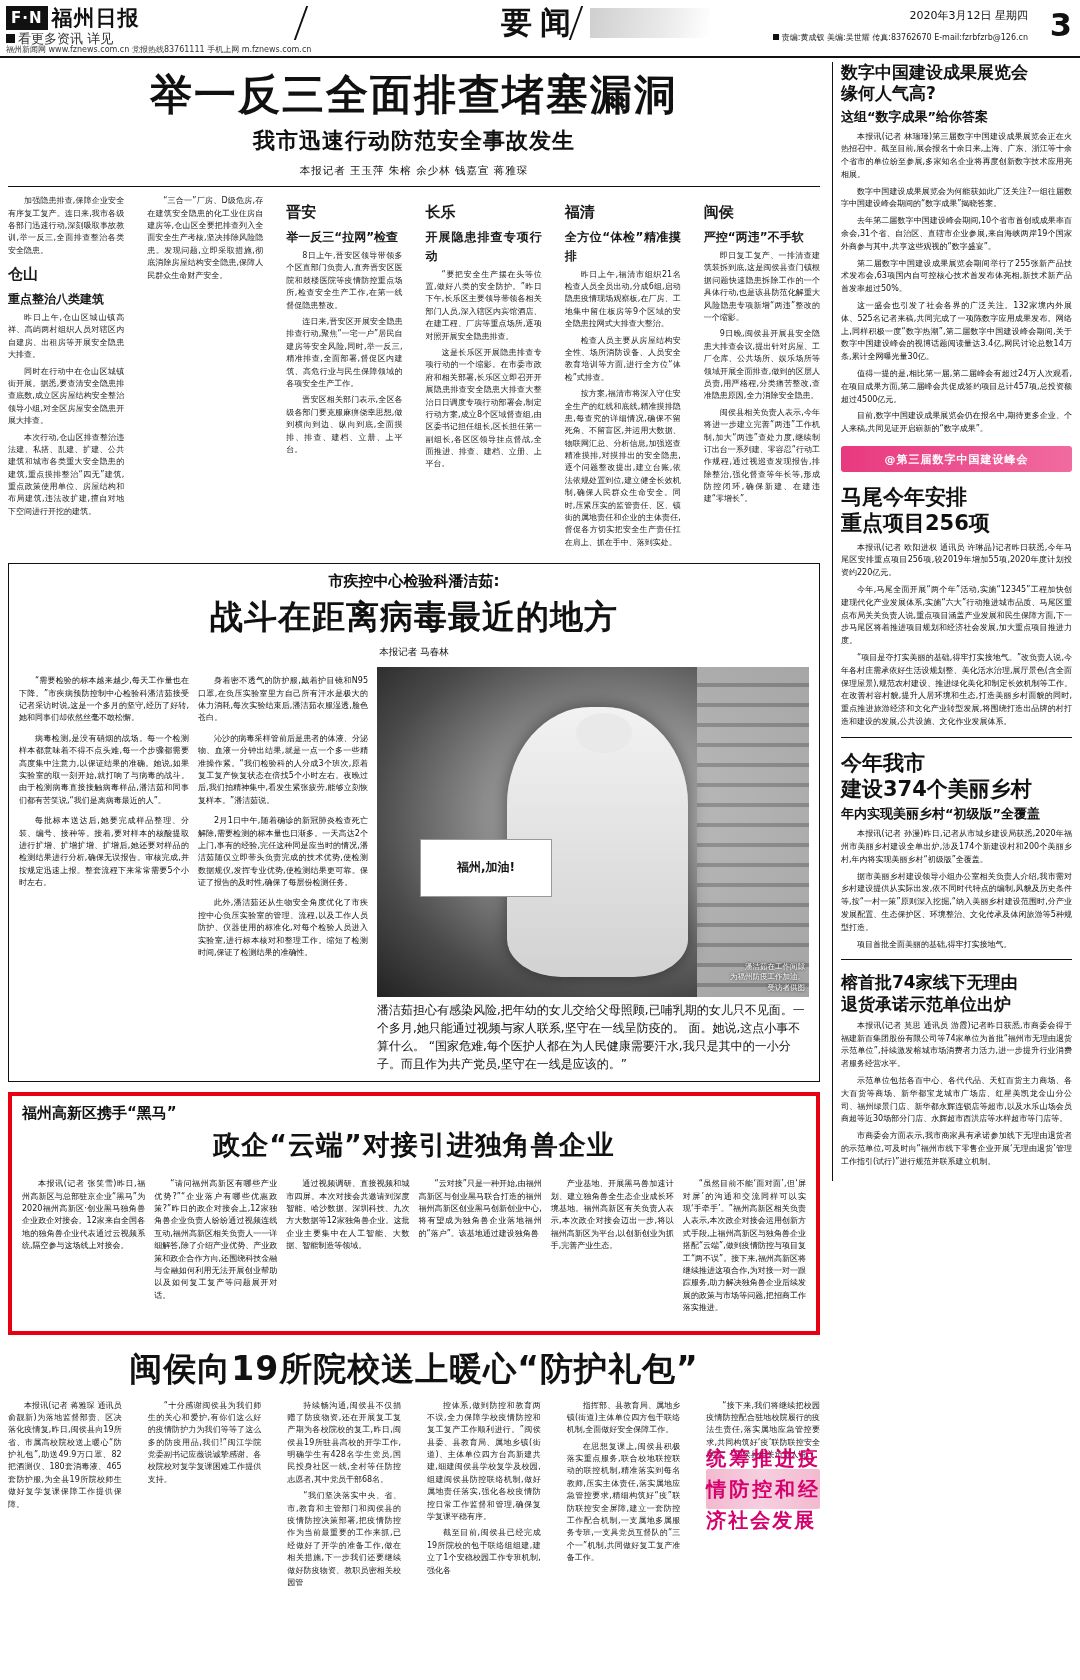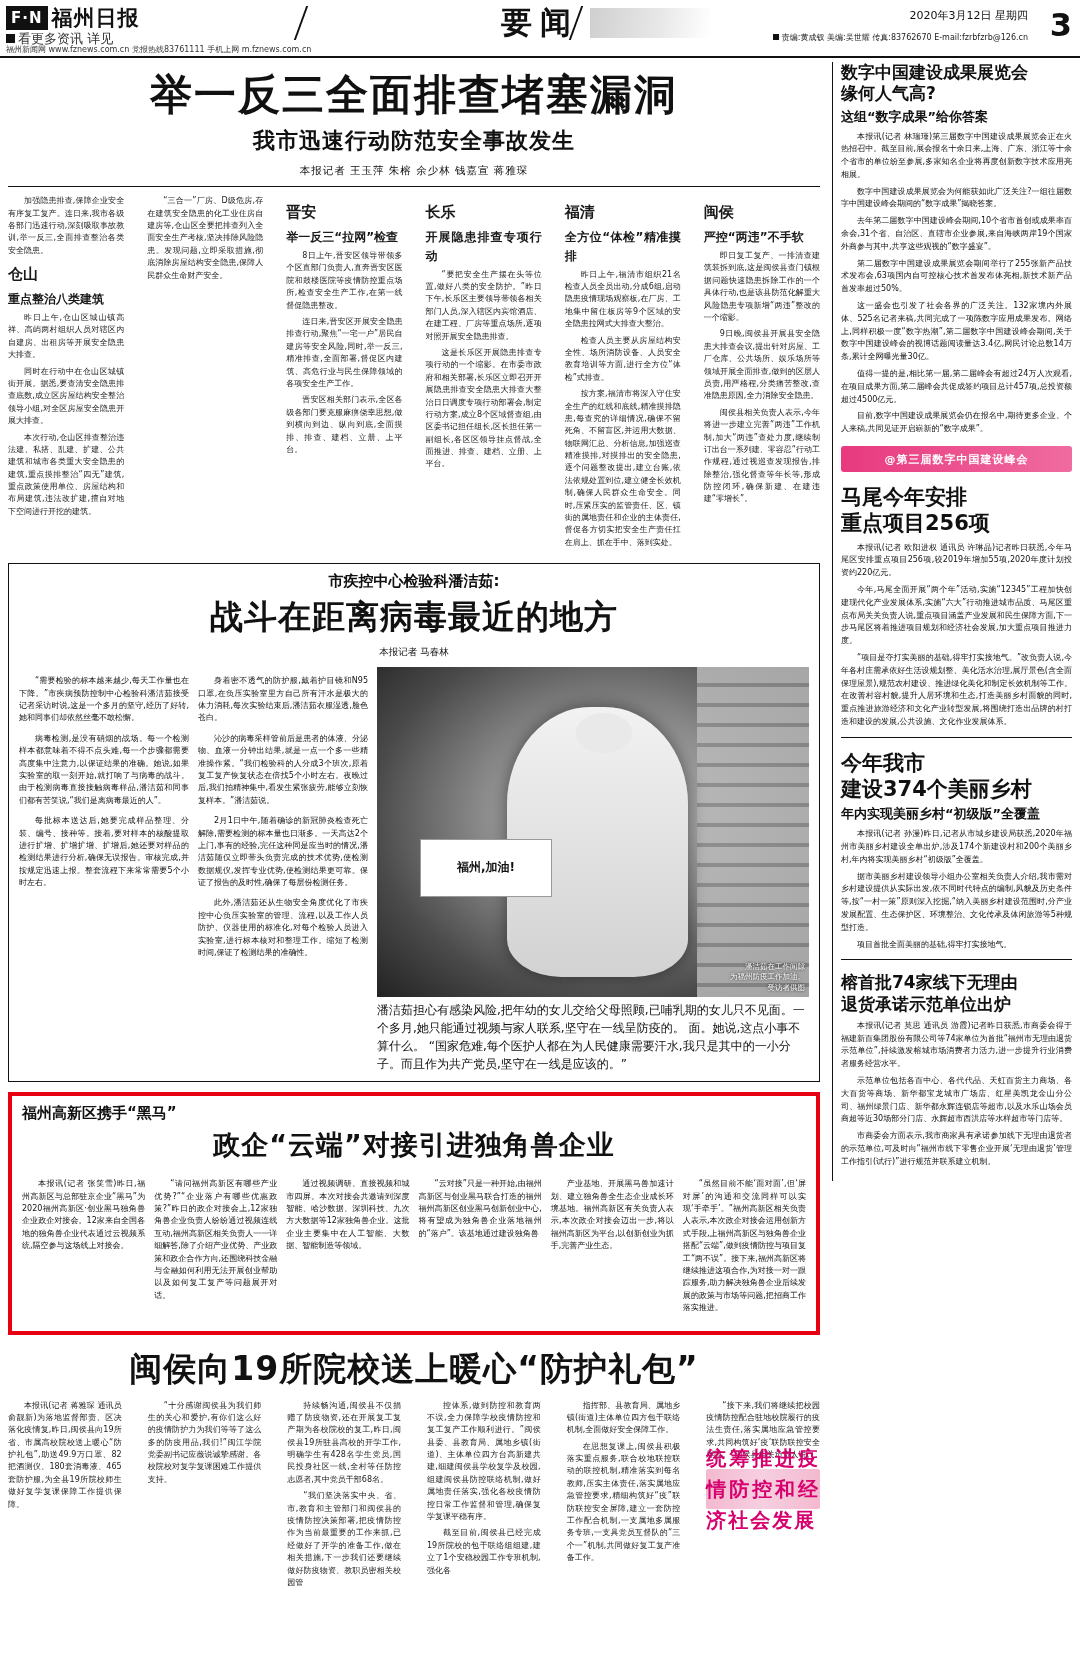--- a/index.html
+++ b/index.html
@@ -59,21 +59,21 @@
   .cap-under{font-size:12px;line-height:1.5;margin-top:4px;}
 
   
   .redbox{margin-top:10px;border:4px solid #e60012;padding:8px 10px;}
   .rb-kicker{text-align:left;font-size:15px;font-weight:bold;}
   .rb-title{text-align:center;font-size:27px;font-weight:bold;margin-top:4px;letter-spacing:1px;}
   .rb-body{display:flex;gap:9px;margin-top:7px;font-size:8px;line-height:1.55;text-align:justify;}
 
   
   .bhl{text-align:center;font-size:33px;font-weight:bold;margin-top:12px;letter-spacing:1px;}
-  .bgrid{display:flex;gap:26px;margin-top:8px;justify-content:flex-end;}
+  .bgrid{display:flex;gap:26px;margin-top:8px;}
 
   
   .banner{margin-top:8px;height:40px;background:linear-gradient(90deg,#f3b9cf,#f6cfe0 50%,#f3b9cf);display:flex;align-items:center;justify-content:center;border-radius:2px;}
   .banner span{font-size:20px;font-weight:bold;color:#d6006f;letter-spacing:2px;}
 
   
   .rsec{margin-bottom:12px;}
   .rtitle{font-size:17px;font-weight:bold;line-height:1.25;}
   .rtitle.big{font-size:21px;}
   .rsubtitle{font-size:13px;font-weight:bold;margin-top:3px;}

